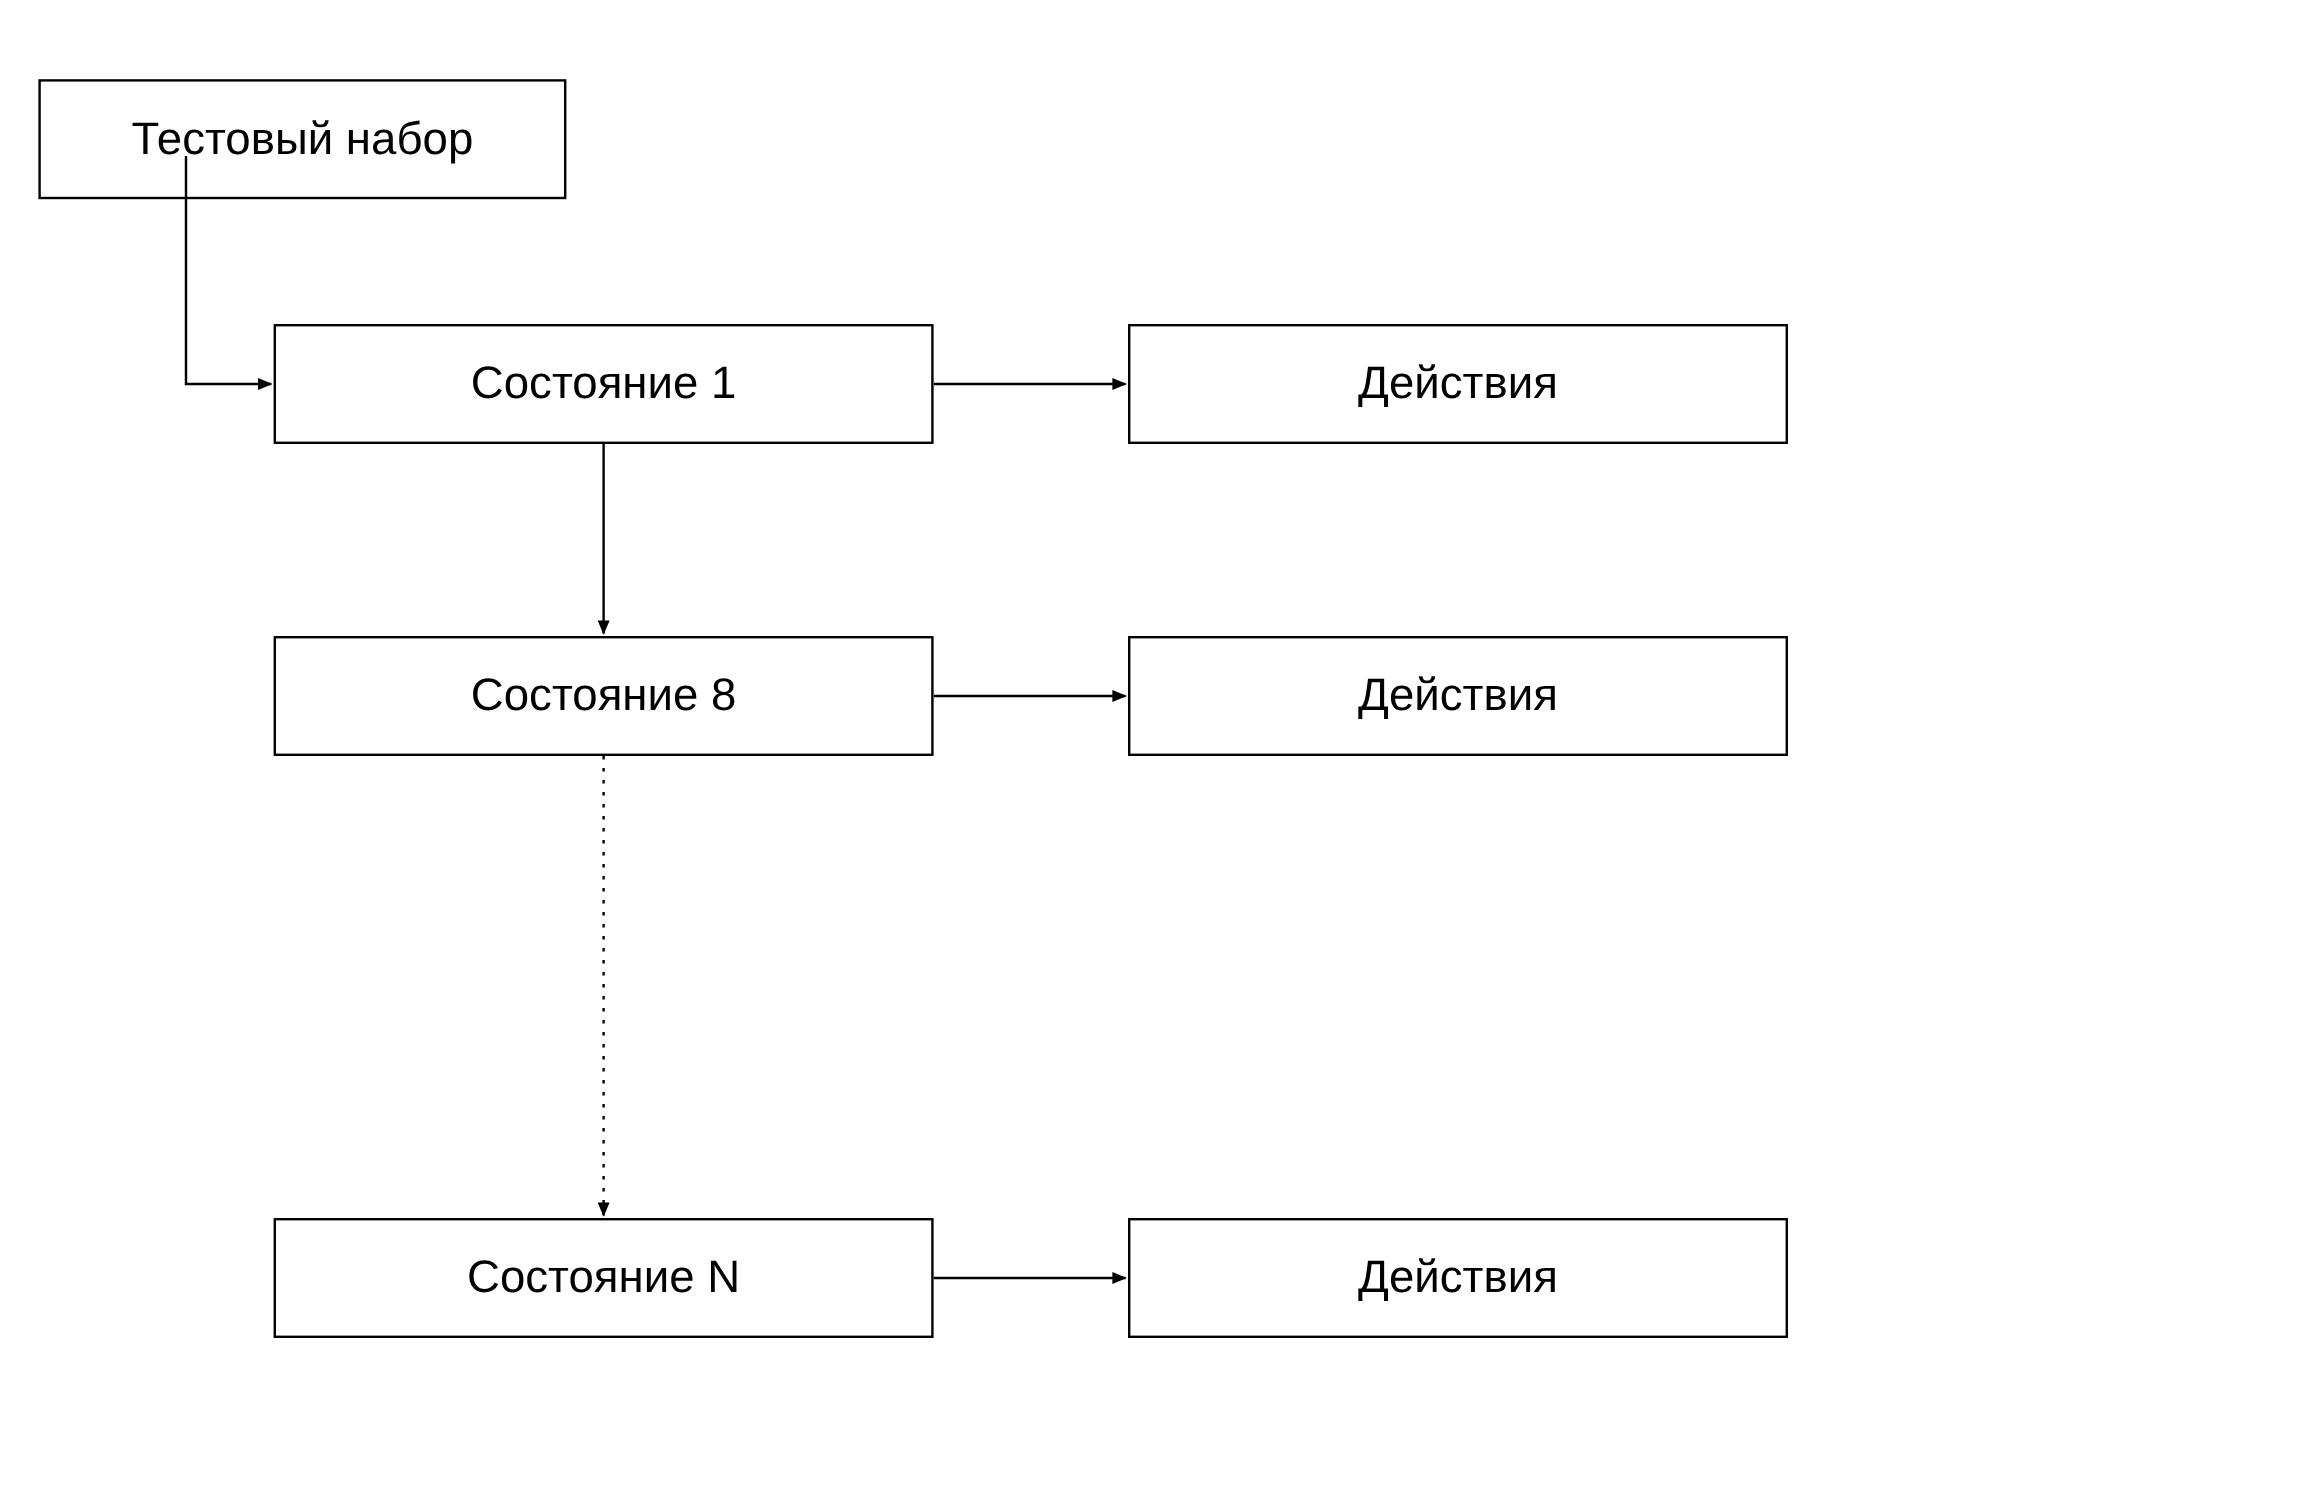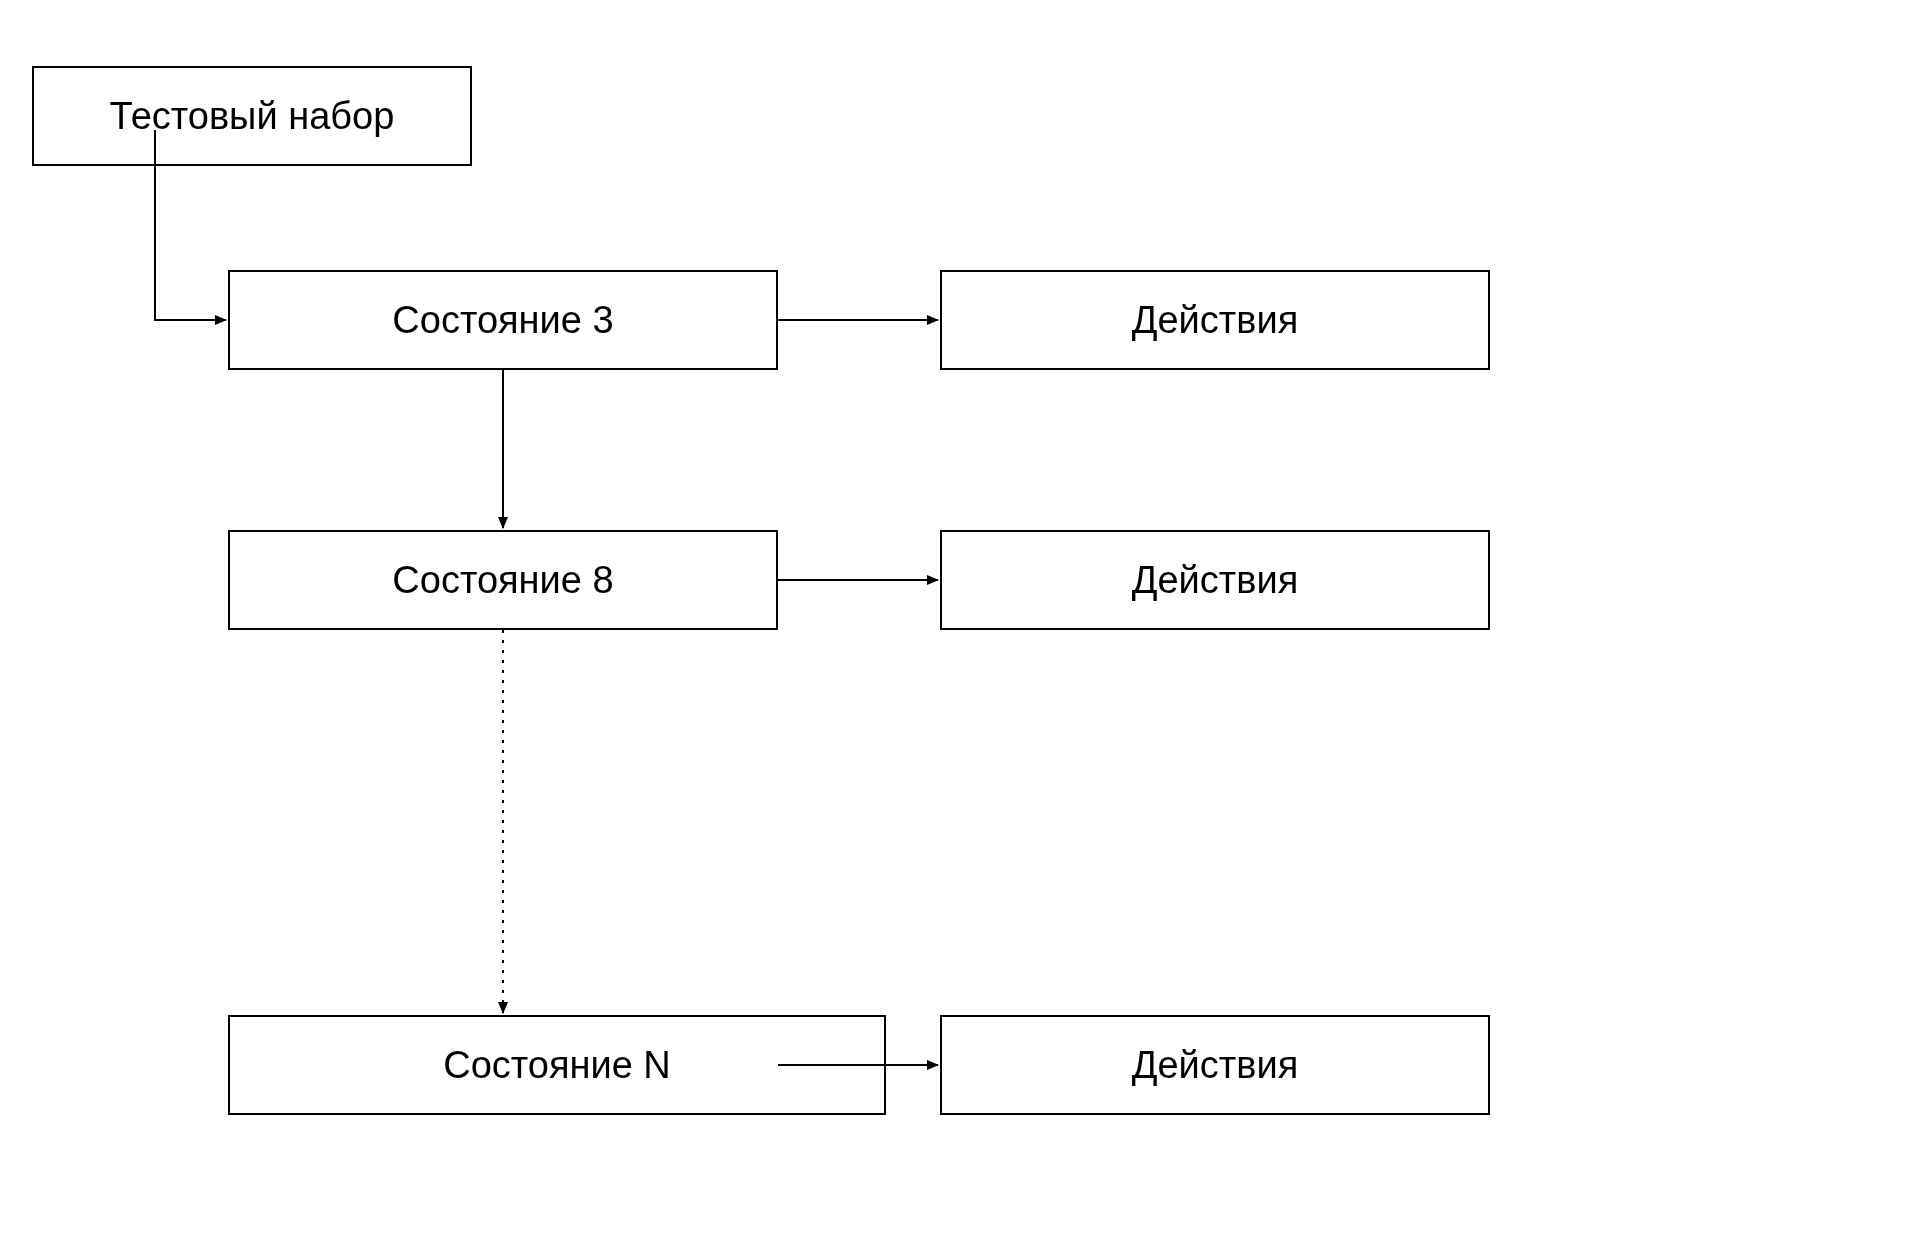--- a/index.html
+++ b/index.html
@@ -32,36 +32,36 @@
     }
   </style>
 </head>
 <body>
 
 <div class="box" style="left:32px; top:30px; width:440px; height:100px;margin-top:36px;">
   <span>Тестовый набор</span>
 </div>
 
 <div class="box" style="left:228px; top:270px; width:550px; height:100px;">
-  <span>Состояние 3</span>
+  <span>Состояние 1</span>
 </div>
 
 <div class="box" style="left:940px; top:270px; width:550px; height:100px;">
   <span>Действия</span>
 </div>
 
 <div class="box" style="left:228px; top:530px; width:550px; height:100px;">
   <span>Состояние 8</span>
 </div>
 
 <div class="box" style="left:940px; top:530px; width:550px; height:100px;">
   <span>Действия</span>
 </div>
 
-<div class="box" style="left:228px; top:1015px; width:658px; height:100px;text-align:right;">
+<div class="box" style="left:228px; top:1015px; width:550px; height:100px;text-align:right;">
   <span>Состояние N</span>
 </div>
 
 <div class="box" style="left:940px; top:1015px; width:550px; height:100px;">
   <span>Действия</span>
 </div>
 
 <svg class="connector" width="1920" height="1239" style="left:0; top:0;">
   <defs>
     <marker id="arrowhead" markerWidth="12" markerHeight="10" refX="11" refY="5" orient="auto" markerUnits="userSpaceOnUse">

